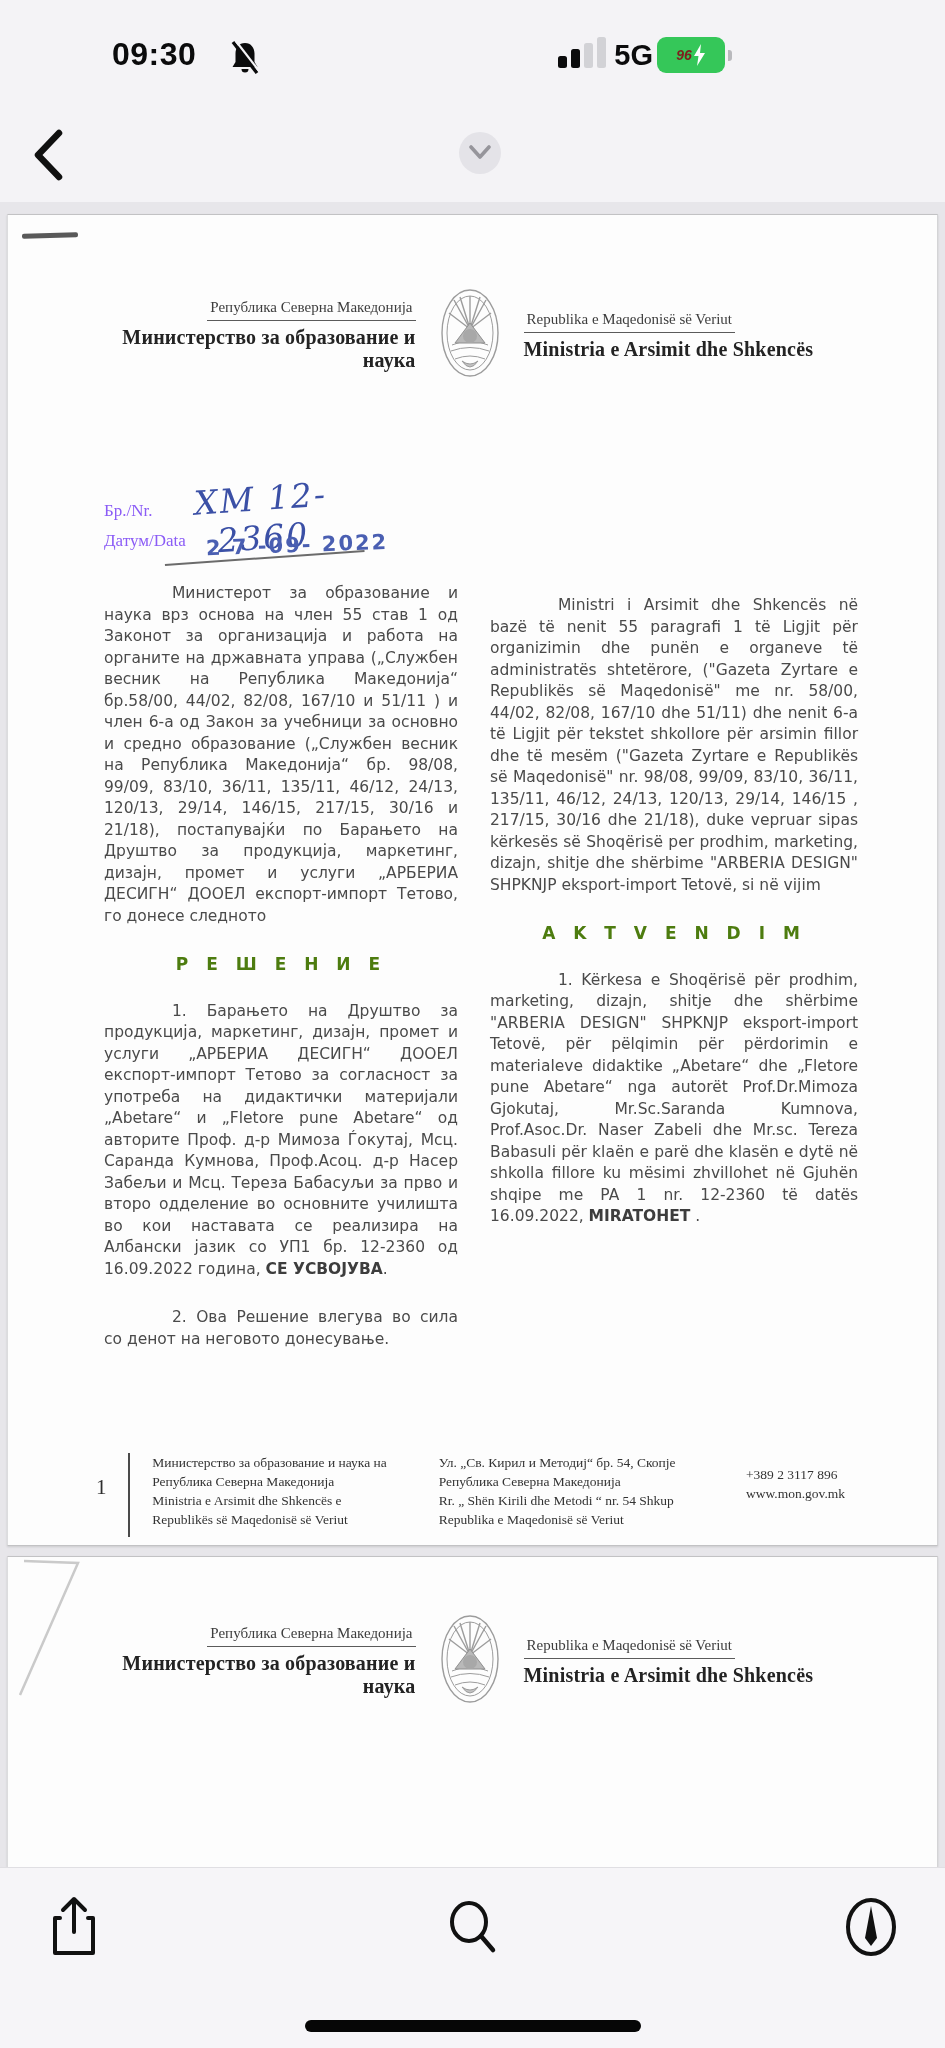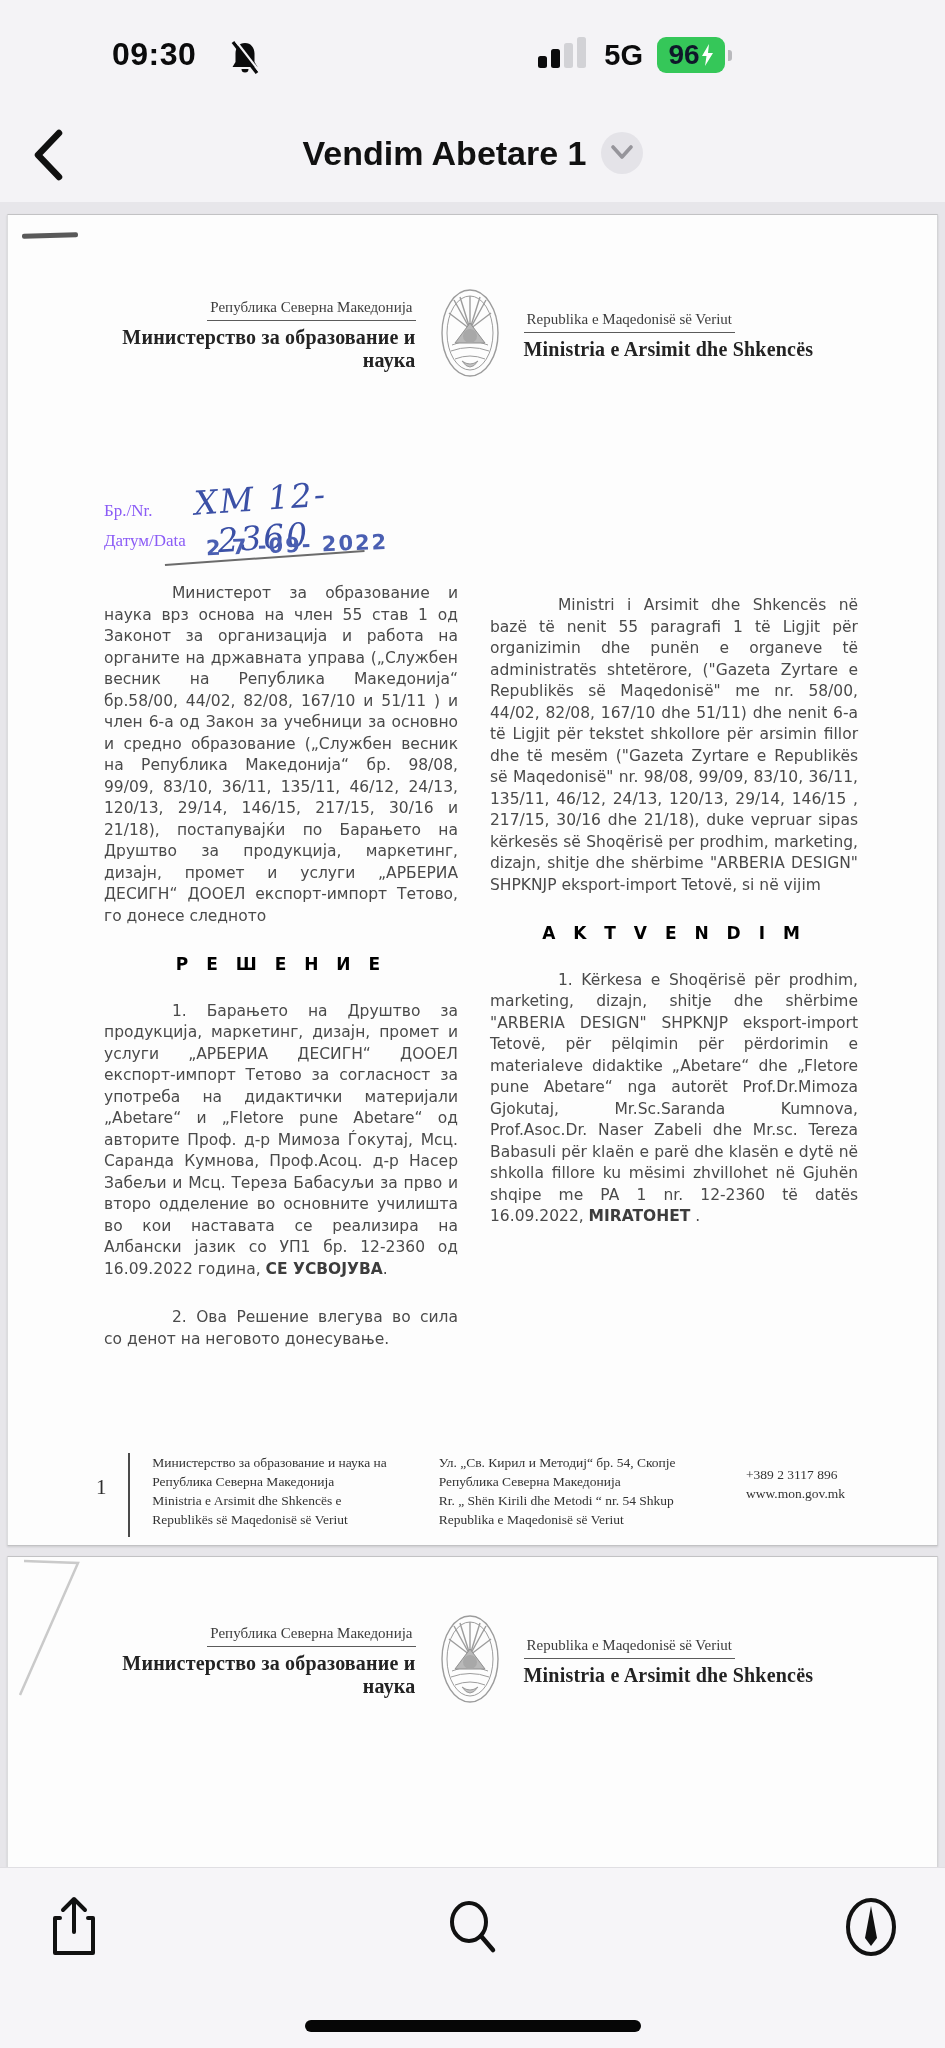--- a/index.html
+++ b/index.html
@@ -3,24 +3,24 @@
 <meta charset="utf-8">
 <style>
   * { margin:0; padding:0; box-sizing:border-box; }
   html,body { width:945px; height:2048px; }
   body { font-family:"Liberation Sans", sans-serif; background:#f4f3f6; position:relative; overflow:hidden; }
 
   
   .status-bar { position:absolute; top:30px; left:0; width:787px; height:56px; }
   .sb-time { position:absolute; left:112px; top:6px; font-size:32px; font-weight:bold; color:#0b0b0c; letter-spacing:.5px; }
   .sb-bell { position:absolute; left:228px; top:10px; }
-  .sb-right { position:absolute; right:62px; top:6px; display:flex; align-items:center; gap:14px; }
+  .sb-right { position:absolute; right:62px; top:6px; display:flex; align-items:center; gap:4px; }
   .sb-network { font-size:29px; font-weight:600; color:#0b0b0c; }
   .battery { position:relative; width:68px; height:36px; background:#35c759; border-radius:9px; display:flex; align-items:center; justify-content:center; }
-  .battery-label { color:#0f172a; font-size:28px; font-weight:bold; letter-spacing:0; }
+  .battery-label { color:#7f1d1d; font-size:14px; font-weight:bold; letter-spacing:0;font-style:italic; }
   .battery-cap { position:absolute; right:-7px; top:13px; width:4px; height:11px; background:#b9b9bd; border-radius:0 3px 3px 0; }
 
   
   .nav-bar { position:absolute; top:110px; left:0; width:945px; height:92px; }
   .back-btn { position:absolute; left:24px; top:18px; width:48px; height:56px; background:none; border:none; cursor:pointer; }
   .nav-title-wrap { position:absolute; left:0; top:22px; width:945px; text-align:center; }
   .nav-title { display:inline-block; font-size:34px; font-weight:bold; color:#111; vertical-align:middle; }
   .title-menu-btn { display:inline-block; vertical-align:middle; margin-left:14px; width:42px; height:42px; border-radius:21px; background:#e4e3e8; border:none; cursor:pointer; position:relative; }
   .title-menu-btn svg { position:absolute; left:10px; top:13px; }
 
@@ -50,21 +50,21 @@
   .ref-number { position:absolute; left:58px; top:-22px; width:200px; border-bottom:2px solid #6b6b6b; text-align:center;
     font-family:"DejaVu Serif", serif; font-style:italic; font-size:33px; color:#3b50a6; transform:rotate(-4deg); letter-spacing:2px; }
   .ref-date-row { margin-top:10px; position:relative; }
   .ref-stamp { position:absolute; left:102px; top:2px; font-family:"DejaVu Sans", sans-serif; font-weight:bold; font-size:21px; color:#4a5fb2; transform:rotate(-2deg); letter-spacing:2px; white-space:nowrap; }
 
   
   .col { position:absolute; font-family:"DejaVu Sans", sans-serif; font-size:15.5px; line-height:21.5px; color:#4a4a4a; text-align:justify; }
   .col-left  { left:96px;  top:368px; width:354px; }
   .col-right { left:482px; top:380px; width:368px; }
   .para-indent { text-indent:68px; }
-  .section-title { text-align:center; font-weight:bold; font-size:17px; letter-spacing:6px; color:#000000; margin:27px 0 25px 0; text-indent:0; }
+  .section-title { text-align:center; font-weight:bold; font-size:17px; letter-spacing:6px; color:#4d7c0f; margin:27px 0 25px 0; text-indent:0; }
   .p1 { margin-bottom:0; }
   .p2 { margin-top:27px; }
   .col-right .p2 { margin-top:48px; }
   .bold-inline { font-weight:bold; color:#3d3d3d; }
 
   
   .doc-footer { position:absolute; left:88px; top:1238px; width:800px; display:flex; align-items:flex-start; }
   .footer-page-num { font-family:"Liberation Serif", serif; font-size:21px; color:#2e2e2e; margin-top:22px; width:26px; }
   .footer-divider { width:2px; height:84px; background:#4a4a4a; margin:0 22px 0 8px; }
   .footer-col { font-family:"Liberation Serif", serif; font-size:13.5px; line-height:19px; color:#333; }
@@ -113,21 +113,21 @@
   </div>
 </div>
 
 <div class="nav-bar">
   <button class="back-btn" aria-label="Back">
     <svg width="34" height="54" viewBox="0 0 34 54">
       <polyline points="28,5 7,27 28,49" fill="none" stroke="#101010" stroke-width="6.5" stroke-linecap="round" stroke-linejoin="round"></polyline>
     </svg>
   </button>
   <div class="nav-title-wrap">
-    <span class="nav-title">Vendim Abetare 1</span><button class="title-menu-btn" aria-label="Document options">
+    <button class="title-menu-btn" aria-label="Document options">
       <svg width="22" height="15" viewBox="0 0 22 15">
         <polyline points="2,2 11,12 20,2" fill="none" stroke="#96959b" stroke-width="3.6" stroke-linecap="round" stroke-linejoin="round"></polyline>
       </svg>
     </button>
   </div>
 </div>
 
 <div class="doc-area">
 
   <div class="page page-1">

